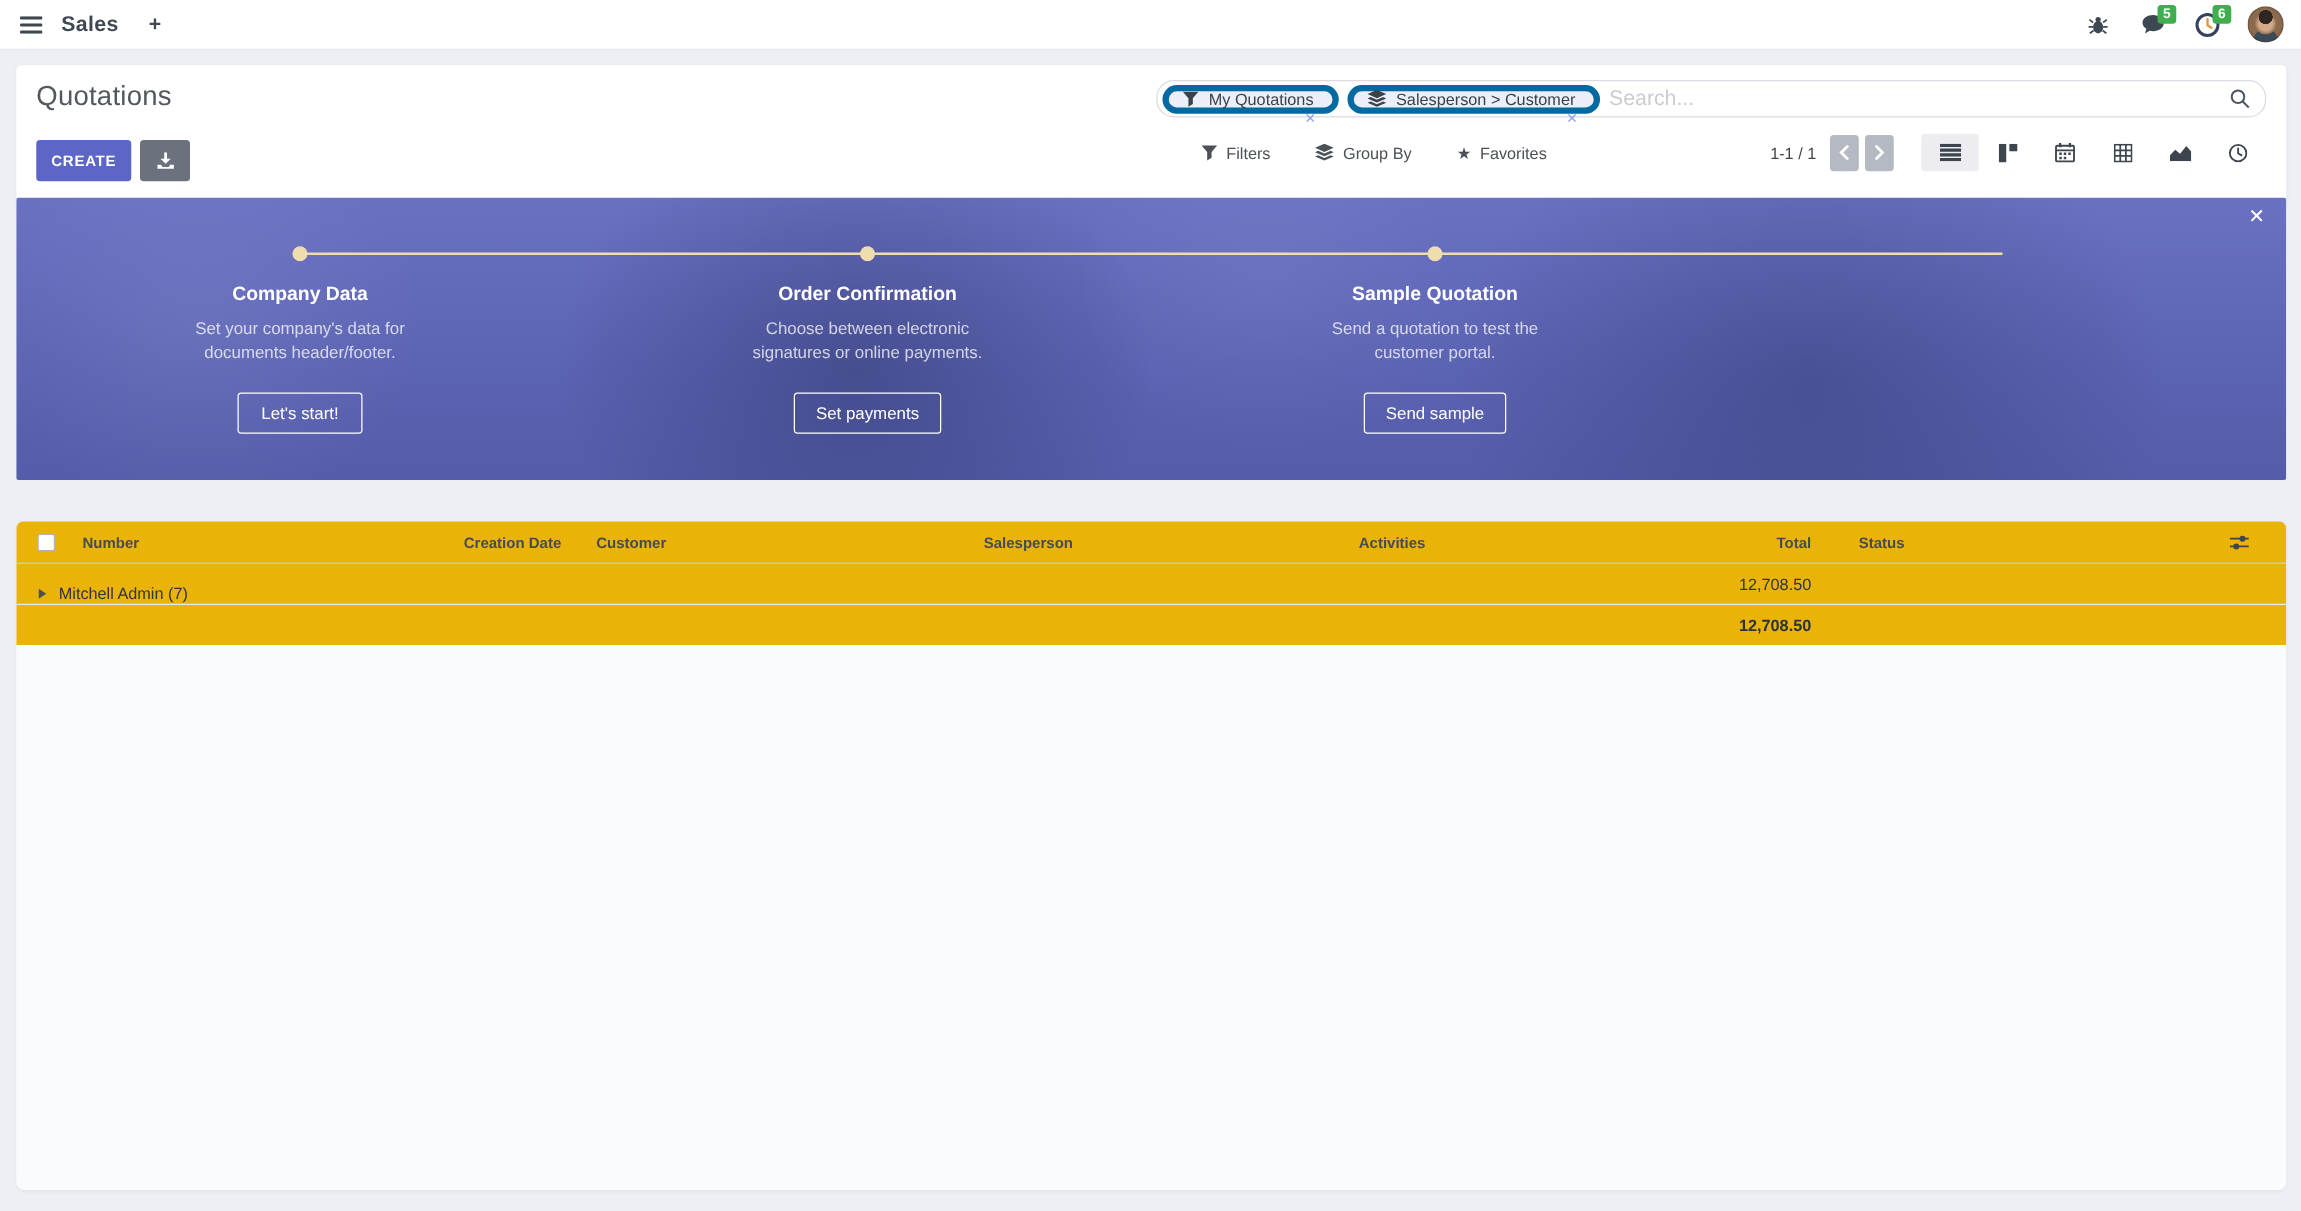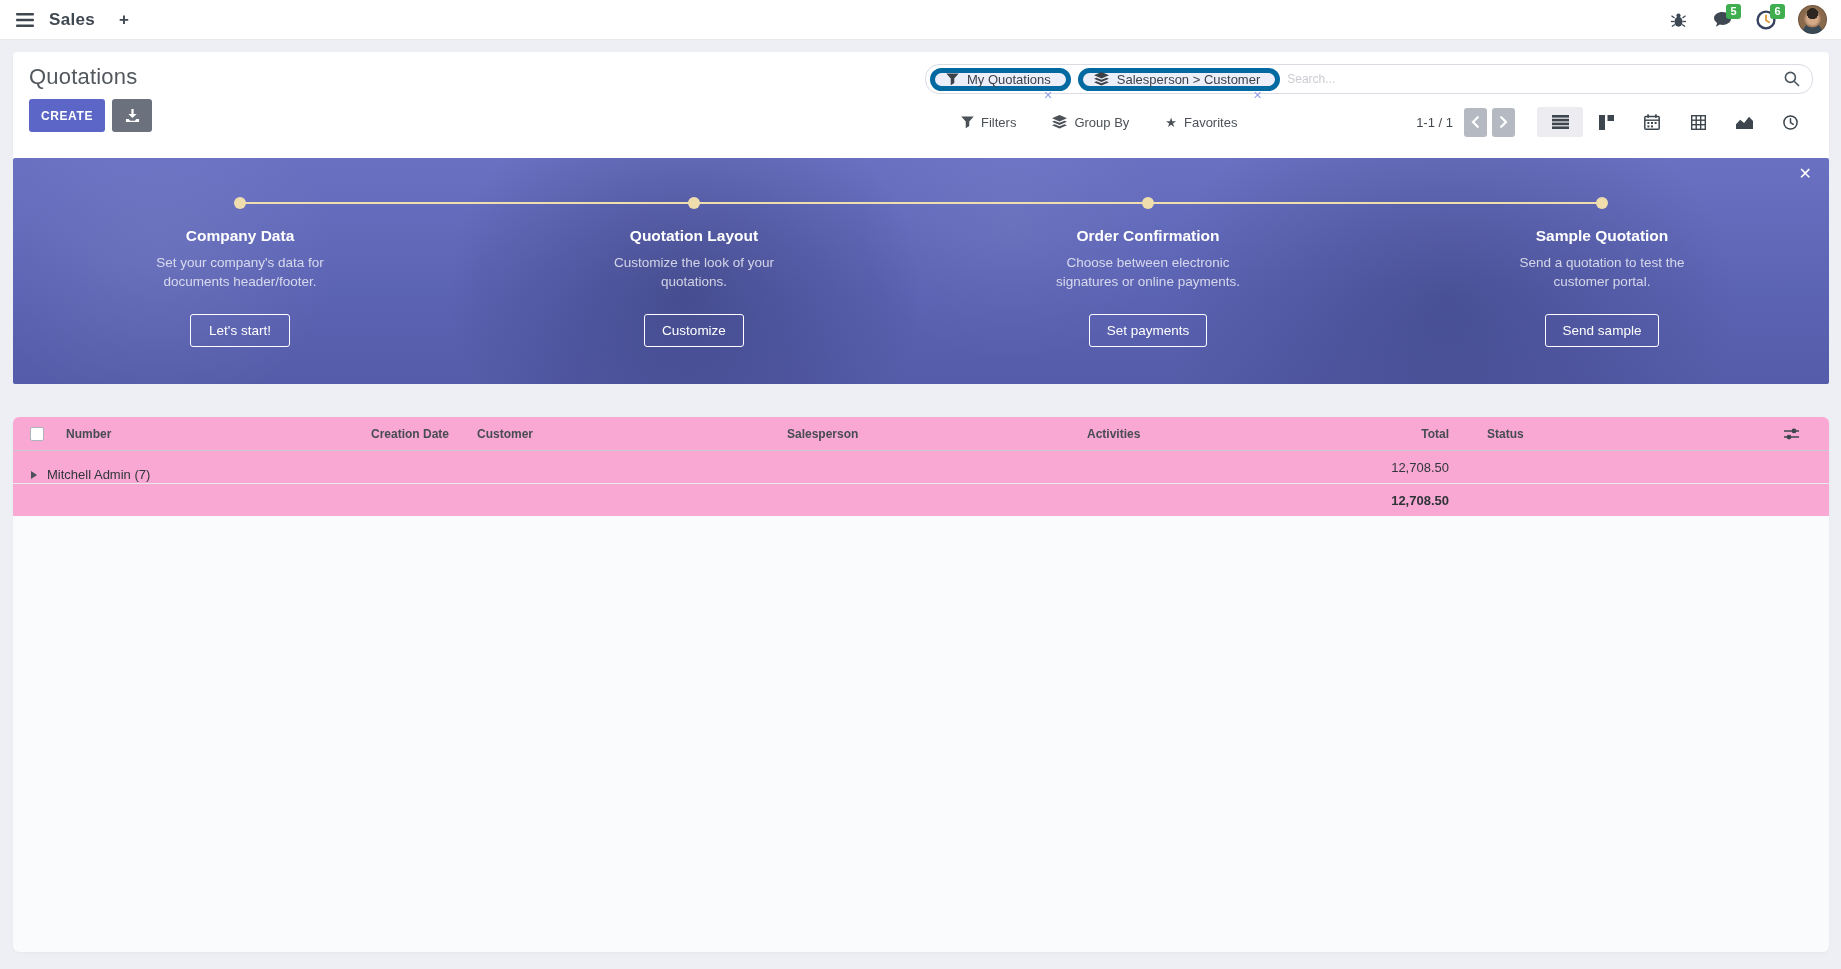--- a/index.html
+++ b/index.html
@@ -38,21 +38,21 @@
     box-shadow: inset 0 0 0 1px rgba(0,0,0,.15);
   }
   
   .control-card {
     position:absolute; left:13px; top:52px; width:1816px; height:115px;
     background:#fff; border-radius:4px; box-shadow:0 1px 3px rgba(0,0,0,.05);
     padding:12px 16px; display:flex; justify-content:space-between;
   }
   .cp-left { display:flex; flex-direction:column; }
   .page-title { font-size:22px; color:#53585e; letter-spacing:.2px; }
-  .cp-buttons { display:flex; gap:7px; margin-top:9px; }
+  .cp-buttons { display:flex; gap:7px; margin-top:22px; }
   .btn-create {
     background:#5c66c6; color:#fff; border:none; border-radius:3px;
     width:76px; height:33px; font-size:12px; font-weight:bold; letter-spacing:.6px;
     font-family:inherit; cursor:pointer;
   }
   .btn-export {
     background:#6c717e; border:none; border-radius:3px; width:40px; height:33px;
     display:flex; align-items:center; justify-content:center; cursor:pointer;
   }
   .cp-right { width:888px; display:flex; flex-direction:column; }
@@ -64,21 +64,21 @@
     position:relative; display:flex; align-items:center; gap:8px; height:23px;
     background:#eceef9; border:5px solid #0369a1; border-radius:12px;
     padding:0 15px 0 11px; margin-right:7px; font-size:13px; color:#3c4248;
     white-space:nowrap; cursor:pointer;
   }
   .facet-remove {
     position:absolute; right:13px; bottom:-15px; color:#93a0ea; font-size:11px;
     font-weight:bold; cursor:pointer; line-height:1;
   }
   .search-input {
-    flex:1; border:none; outline:none; font-size:12px; color:#555;
+    flex:1; border:none; outline:none; font-size:17px; color:#555;
     font-family:inherit; background:transparent; min-width:40px;
   }
   .search-input::placeholder { color:#caccd2; }
   .search-glass { display:flex; align-items:center; cursor:pointer; }
   .cp-controls { display:flex; align-items:center; margin-top:13px; height:30px; }
   .menus { display:flex; gap:36px; margin-left:36px; }
   .menu-item { display:flex; align-items:center; gap:7px; font-size:13px; color:#4b5157; cursor:pointer; }
   .menu-item .star { font-size:13px; line-height:1; }
   .pager { margin-left:auto; font-size:13px; color:#42474d; }
   .pager-btns { display:flex; gap:5px; margin-left:11px; }
@@ -125,21 +125,21 @@
   .banner-close {
     position:absolute; top:8px; right:17px; color:#fff; font-size:16px; font-weight:bold;
     cursor:pointer; line-height:1;
   }
   
   .table-card {
     position:absolute; left:13px; top:417px; width:1816px; height:535px;
     background:#fafbfd; border-radius:6px; box-shadow:0 1px 3px rgba(0,0,0,.04);
     overflow:hidden;
   }
-  .t-row { display:flex; align-items:center; background:#f9a8d4; }
+  .t-row { display:flex; align-items:center; background:#eab308; }
   .header-row {
     height:34px; border-bottom:1px solid #c7cacE; position:relative;
     font-size:12px; font-weight:bold; color:#474c52;
   }
   .c { flex:none; }
   .c-check  { width:40px;  padding-left:17px; display:flex; align-items:center; }
   .c-number { width:295px; padding-left:13px; }
   .c-date   { width:115px; text-align:right; padding-right:14px; }
   .c-cust   { width:310px; padding-left:14px; }
   .c-sales  { width:300px; padding-left:14px; }
@@ -346,26 +346,20 @@
   <div class="banner-line"></div>
   <div class="steps">
     <div class="step">
       <span class="step-dot"></span>
       <div class="step-title">Company Data</div>
       <div class="step-desc">Set your company's data for documents header/footer.</div>
       <button class="step-btn">Let's start!</button>
     </div>
     <div class="step">
       <span class="step-dot"></span>
-      <div class="step-title">Quotation Layout</div>
-      <div class="step-desc">Customize the look of your quotations.</div>
-      <button class="step-btn">Customize</button>
-    </div>
-    <div class="step">
-      <span class="step-dot"></span>
       <div class="step-title">Order Confirmation</div>
       <div class="step-desc">Choose between electronic signatures or online payments.</div>
       <button class="step-btn">Set payments</button>
     </div>
     <div class="step">
       <span class="step-dot"></span>
       <div class="step-title">Sample Quotation</div>
       <div class="step-desc">Send a quotation to test the customer portal.</div>
       <button class="step-btn">Send sample</button>
     </div>

